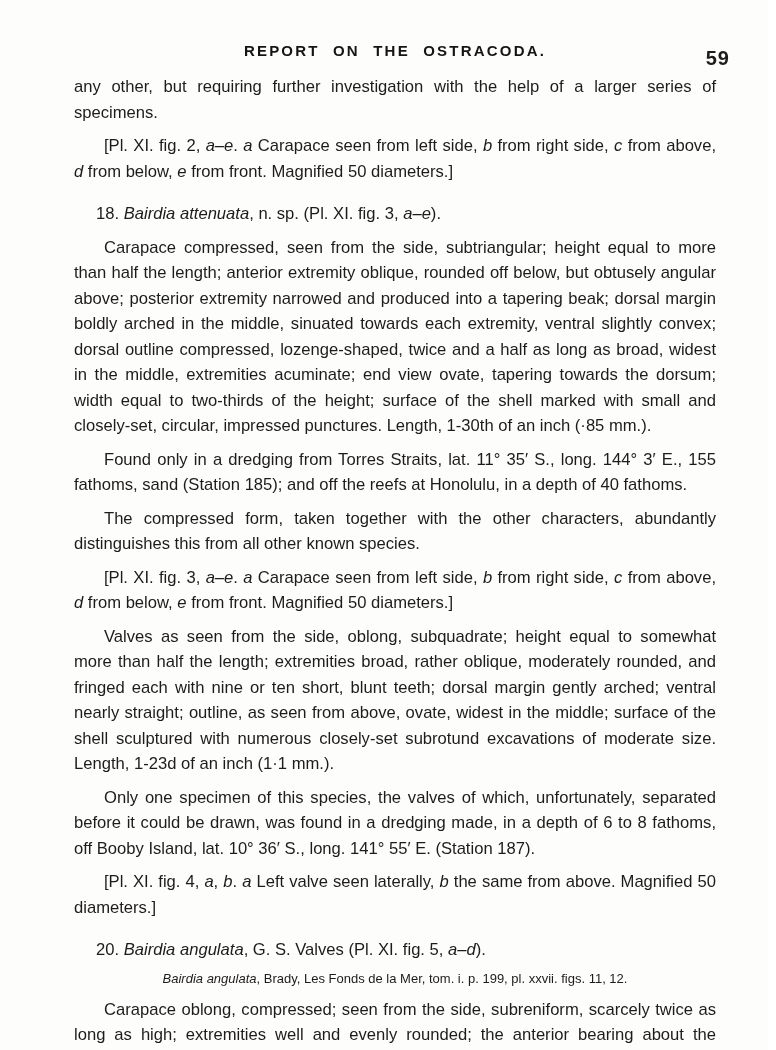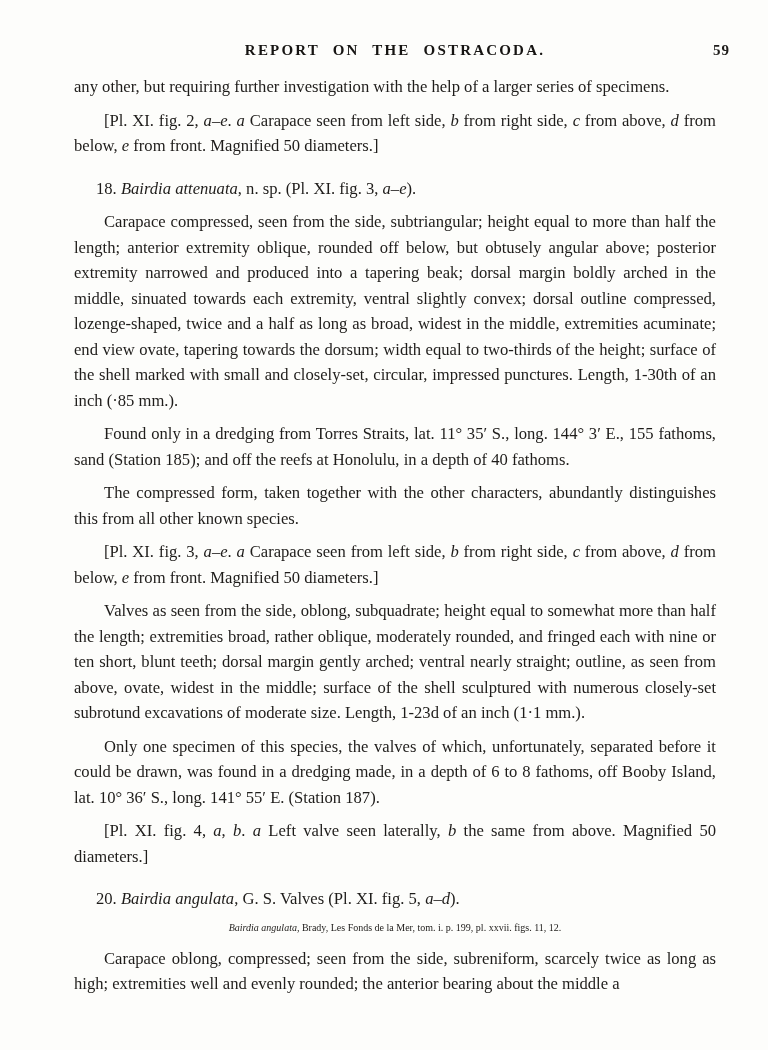--- a/index.html
+++ b/index.html
@@ -7,21 +7,21 @@
     padding: 0;
     background: #ffffff;
   }
   .page {
     position: relative;
     width: 768px;
     height: 1050px;
     box-sizing: border-box;
     background: #fdfdfb;
     color: #1e1c1a;
-    font-family: Liberation Serif, serif;
+    font-family: Liberation Sans, sans-serif;
     font-size: 16.6px;
     line-height: 25.5px;
     padding: 38px 44px 0 66px;
     overflow: hidden;
   }
   .running-head {
     position: relative;
     height: 22px;
     margin-bottom: 14px;
   }
@@ -29,42 +29,42 @@
     text-align: center;
     font-size: 15px;
     font-weight: 700;
     letter-spacing: 2.2px;
     word-spacing: 7px;
     color: #161412;
   }
   .page-num {
     position: absolute;
     right: -6px;
-    top: 0;
-    font-size: 15px;
+    top: 8px;
+    font-size: 20px;
     font-weight: 700;
     letter-spacing: 1px;
   }
   p.body-para {
     margin: 8px;
     text-align: justify;
   }
   p.indent {
     text-indent: 30px;
   }
   p.section-heading {
     margin: 17px 0 0 0;
     text-align: left;
     text-indent: 30px;
   }
   p.citation {
     margin: 5px 0 7px 0;
     text-align: center;
     text-indent: 0;
-    font-size: 10px;
+    font-size: 13px;
     line-height: 21px;
   }
   .it {
     font-style: italic;
   }
 </style>
 </head>
 <body>
 
 <div class="page">

